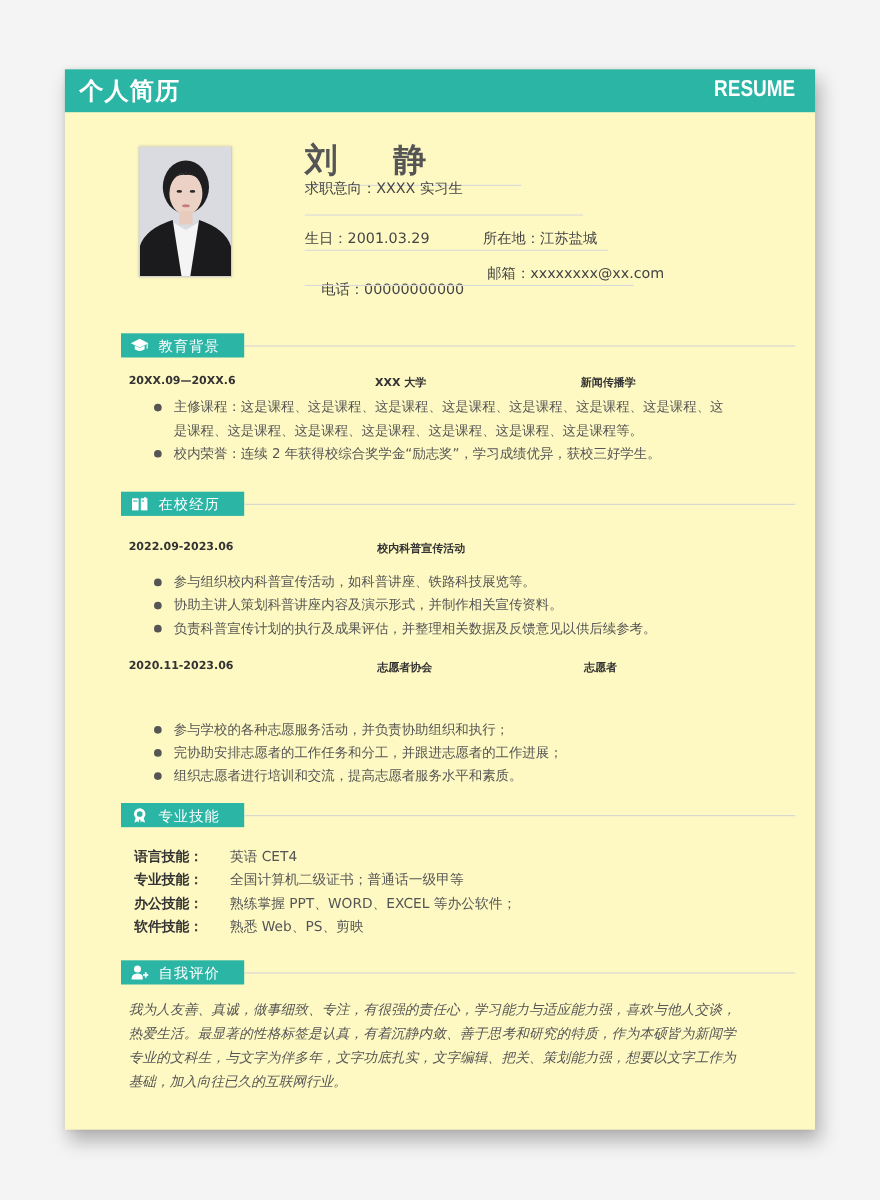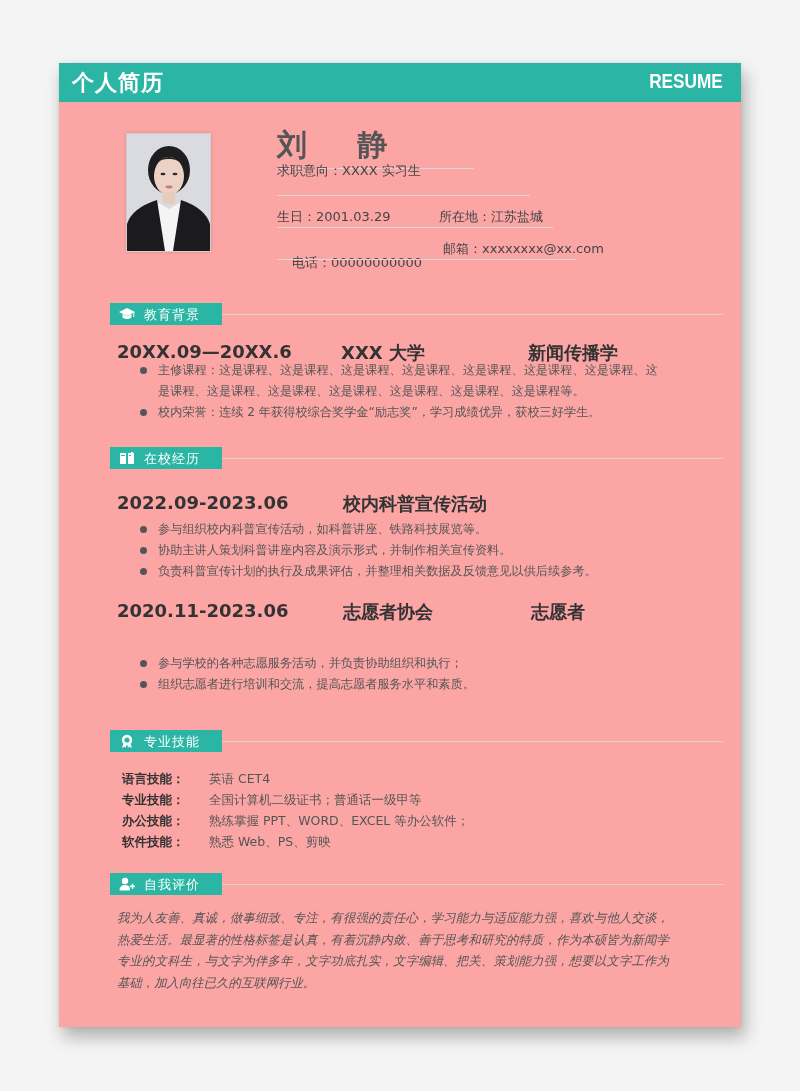--- a/index.html
+++ b/index.html
@@ -8,21 +8,21 @@
     background: #f4f4f4;
     position: relative;
     overflow: hidden;
     font-family: "DejaVu Sans", "Liberation Sans", sans-serif;
     color: #444;
   }
   .page {
     position: absolute;
     left: 59px; top: 63px;
     width: 682px; height: 964px;
-    background: #fca5a5;
+    background: #fef9c3;
     box-shadow: 4px 10px 16px rgba(0,0,0,0.28), 0 0 4px rgba(0,0,0,0.08);
   }
   .banner {
     position: absolute; left: 0; top: 0;
     width: 682px; height: 39px;
     background: #2bb5a5;
   }
   .banner-title {
     position: absolute; left: 13px; top: 5px;
     font-size: 22px; font-weight: bold; color: #fff;
@@ -75,21 +75,21 @@
     font-size: 13px;
   }
   .sec-tag .ico { position: absolute; left: 9px; top: 4px; width: 16px; height: 14px; }
   .sec-tag .lbl { position: absolute; left: 34px; top: 3px; letter-spacing: 1px; }
   .sec-line {
     position: absolute; left: 112px; top: 11px;
     width: 501px; height: 1px; background: #d4d4d4;
   }
 
   .row-head {
-    position: absolute; font-size: 18px; font-weight: bold; color: #333; white-space: nowrap;
+    position: absolute; font-size: 10px; font-weight: bold; color: #333; white-space: nowrap;
   }
   .bullets { position: absolute; left: 78px; margin: 0; padding: 0; list-style: none; font-size: 12.2px; color: #555; }
   .bullets li { position: relative; padding-left: 21px; line-height: 21px; }
   .bullets li::before {
     content: ""; position: absolute; left: 3px; top: 7px;
     width: 7px; height: 7px; border-radius: 50%; background: #555;
   }
   .edu-bullets { width: 530px; }
   .skill-row { position: absolute; left: 63px; font-size: 12.5px; white-space: nowrap; }
   .skill-row .k { position: absolute; left: 0; font-weight: bold; color: #333; font-family: Liberation Serif, serif; }
@@ -202,20 +202,21 @@
     <li>协助主讲人策划科普讲座内容及演示形式，并制作相关宣传资料。</li>
     <li>负责科普宣传计划的执行及成果评估，并整理相关数据及反馈意见以供后续参考。</li>
   </ul>
 
   <div class="row-head" style="left:58px; top:537px;">2020.11-2023.06</div>
   <div class="row-head" style="left:284px; top:537px;">志愿者协会</div>
   <div class="row-head" style="left:472px; top:537px;">志愿者</div>
 
   <ul class="bullets" style="top:564px;margin-top:26px;">
     <li>参与学校的各种志愿服务活动，并负责协助组织和执行；</li>
+    <li>完协助安排志愿者的工作任务和分工，并跟进志愿者的工作进展；</li>
     <li>组织志愿者进行培训和交流，提高志愿者服务水平和素质。</li>
   </ul>
 
   <div class="sec-head" style="top:667px;">
     <div class="sec-tag">
       <svg class="ico" viewBox="0 0 16 14">
         <circle cx="8" cy="6" r="5.2" fill="#fff"></circle>
         <circle cx="8" cy="6" r="2.6" fill="#2bb5a5"></circle>
         <path d="M4.5 9.5 L3 14 L6 12.5 L7 14 L7.5 10.5 Z" fill="#fff"></path>
         <path d="M11.5 9.5 L13 14 L10 12.5 L9 14 L8.5 10.5 Z" fill="#fff"></path>

